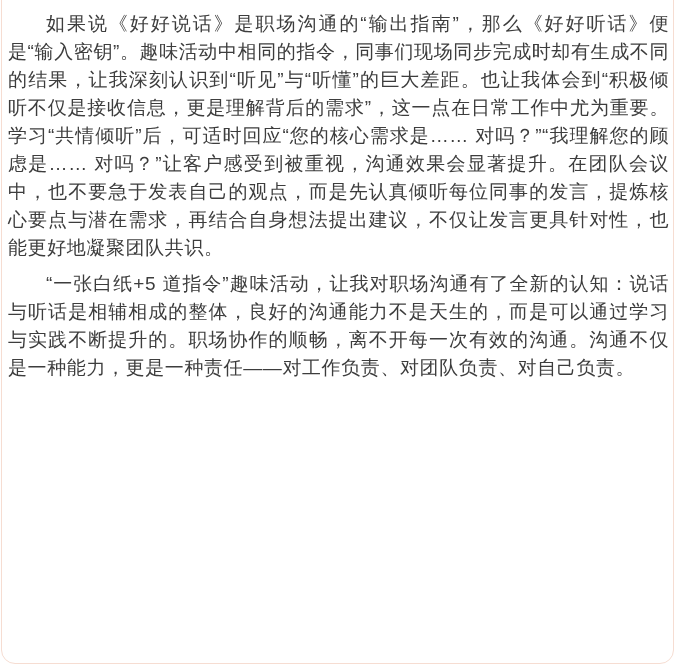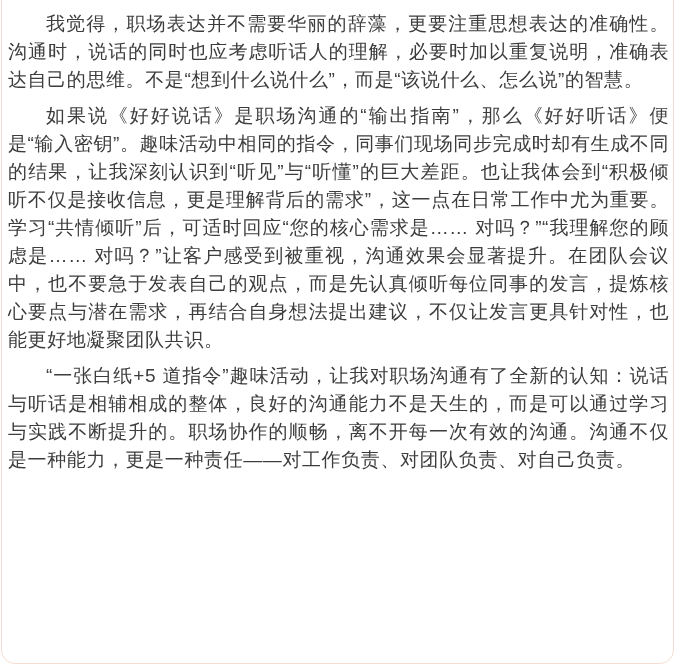--- a/index.html
+++ b/index.html
@@ -39,16 +39,15 @@
     word-break: break-all;
   }
   .card p:last-child {
     margin-bottom: 0;
   }
 </style>
 </head>
 <body>
 
 <div class="card">
-  <p>我觉得，职场表达并不需要华丽的辞藻，更要注重思想表达的准确性。沟通时，说话的同时也应考虑听话人的理解，必要时加以重复说明，准确表达自己的思维。不是“想到什么说什么”，而是“该说什么、怎么说”的智慧。</p>
   <p>如果说《好好说话》是职场沟通的“输出指南”，那么《好好听话》便是“输入密钥”。趣味活动中相同的指令，同事们现场同步完成时却有生成不同的结果，让我深刻认识到“听见”与“听懂”的巨大差距。也让我体会到“积极倾听不仅是接收信息，更是理解背后的需求”，这一点在日常工作中尤为重要。学习“共情倾听”后，可适时回应“您的核心需求是…… 对吗？”“我理解您的顾虑是…… 对吗？”让客户感受到被重视，沟通效果会显著提升。在团队会议中，也不要急于发表自己的观点，而是先认真倾听每位同事的发言，提炼核心要点与潜在需求，再结合自身想法提出建议，不仅让发言更具针对性，也能更好地凝聚团队共识。</p>
   <p>“一张白纸+5 道指令”趣味活动，让我对职场沟通有了全新的认知：说话与听话是相辅相成的整体，良好的沟通能力不是天生的，而是可以通过学习与实践不断提升的。职场协作的顺畅，离不开每一次有效的沟通。沟通不仅是一种能力，更是一种责任——对工作负责、对团队负责、对自己负责。</p>
 </div>
 
 </body></html>

